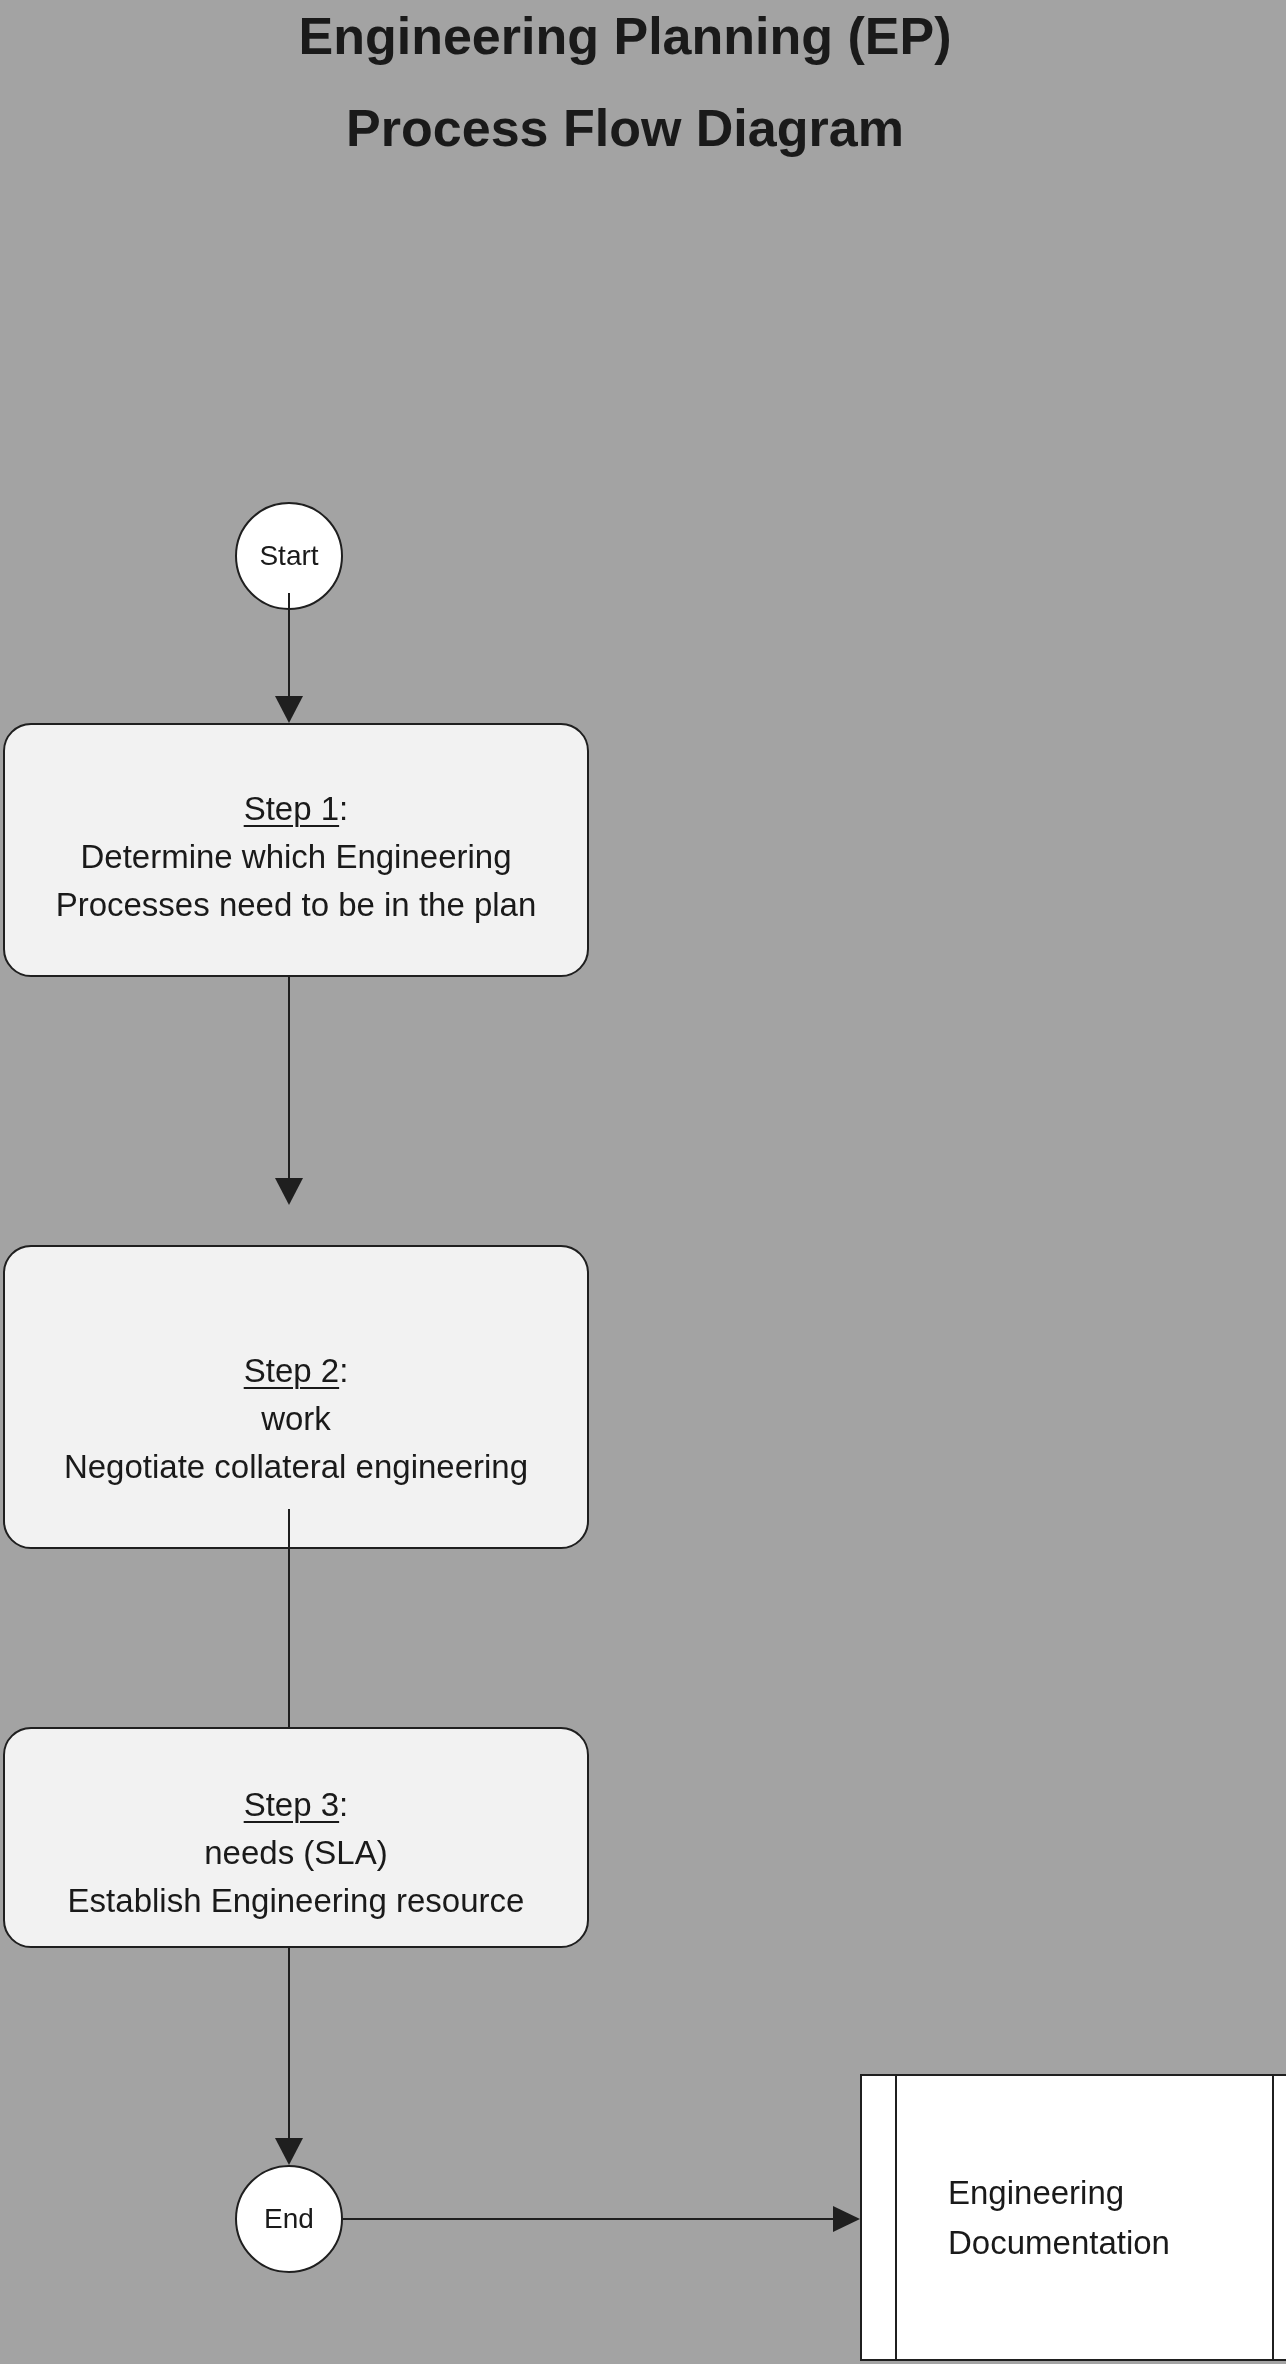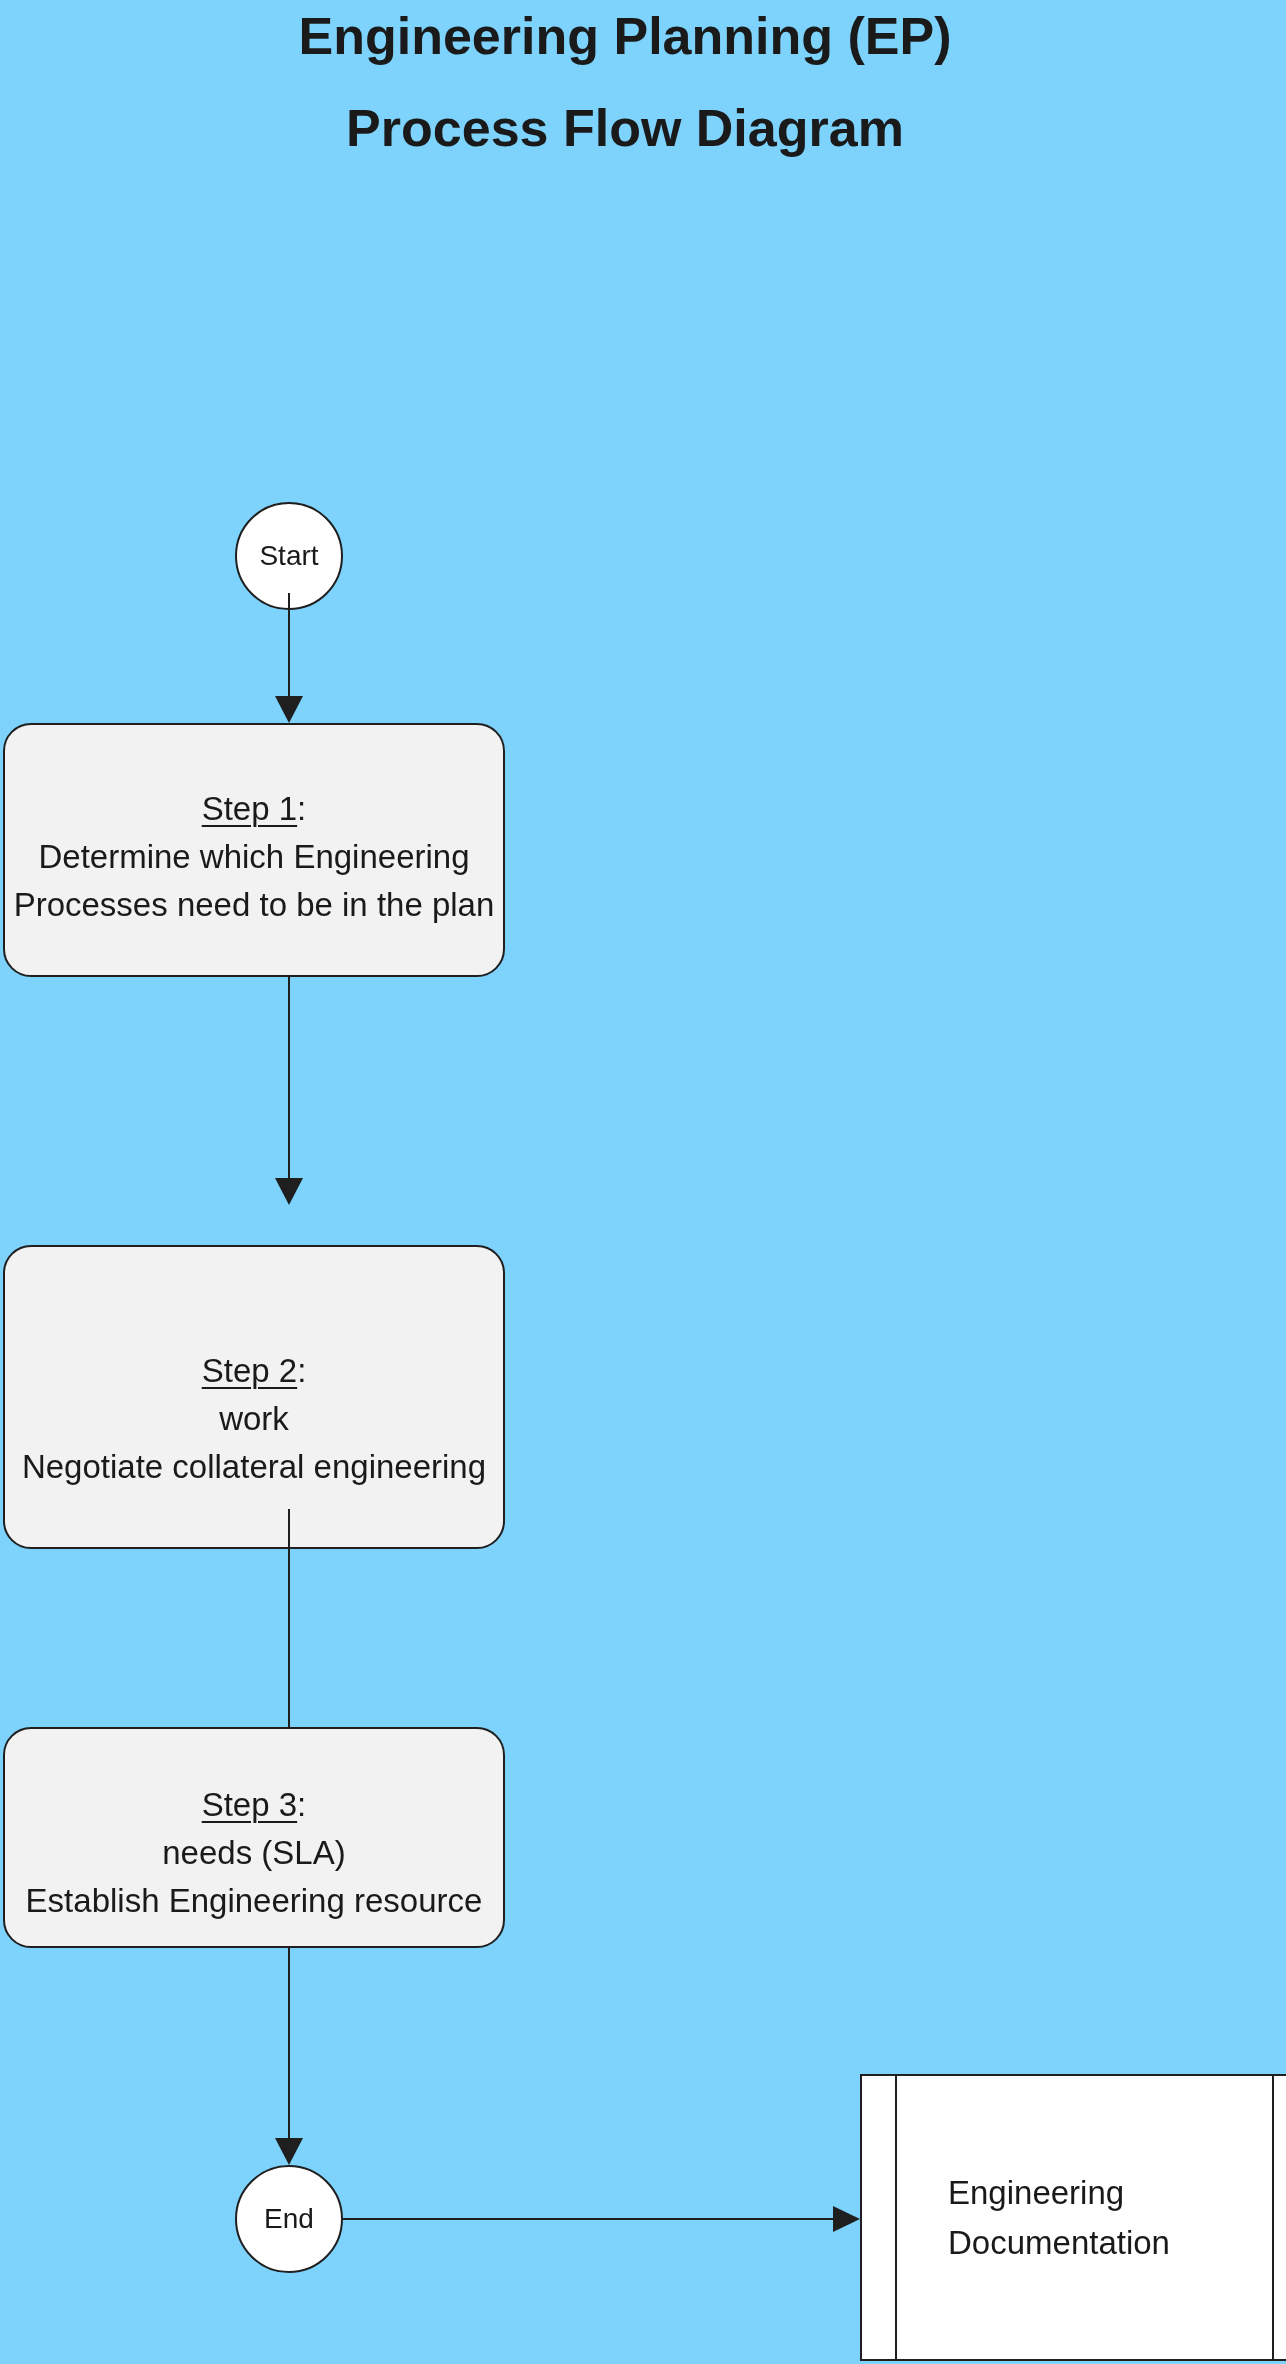--- a/index.html
+++ b/index.html
@@ -5,21 +5,21 @@
   html, body {
     margin: 0;
     padding: 0;
     background: #ffffff;
     font-family: "Liberation Sans", "DejaVu Sans", sans-serif;
   }
   .canvas {
     position: relative;
     width: 1286px;
     height: 2364px;
-    background: #7dd3fc;
+    background: #a3a3a3;
     overflow: hidden;
     color: var(--text, #1a1a1a);
   }
   .title {
     position: absolute;
     top: -10px;
     left: 0;
     width: 1250px;
     margin: 0;
     text-align: center;
@@ -68,21 +68,21 @@
     position: absolute;
     width: 0; height: 0;
     border-top: 13px solid transparent;
     border-bottom: 13px solid transparent;
     border-left: 27px solid var(--stroke, #1f1f1f);
   }
 
   .step-box {
     position: absolute;
     left: 3px;
-    width: 502px;
+    width: 586px;
     box-sizing: border-box;
     background: var(--box-fill, #f2f2f2);
     border: 2px solid var(--stroke, #1f1f1f);
     border-radius: 28px;
     display: flex;
     align-items: center;
     justify-content: center;
     text-align: center;
     font-size: 33px;
     line-height: 48px;

